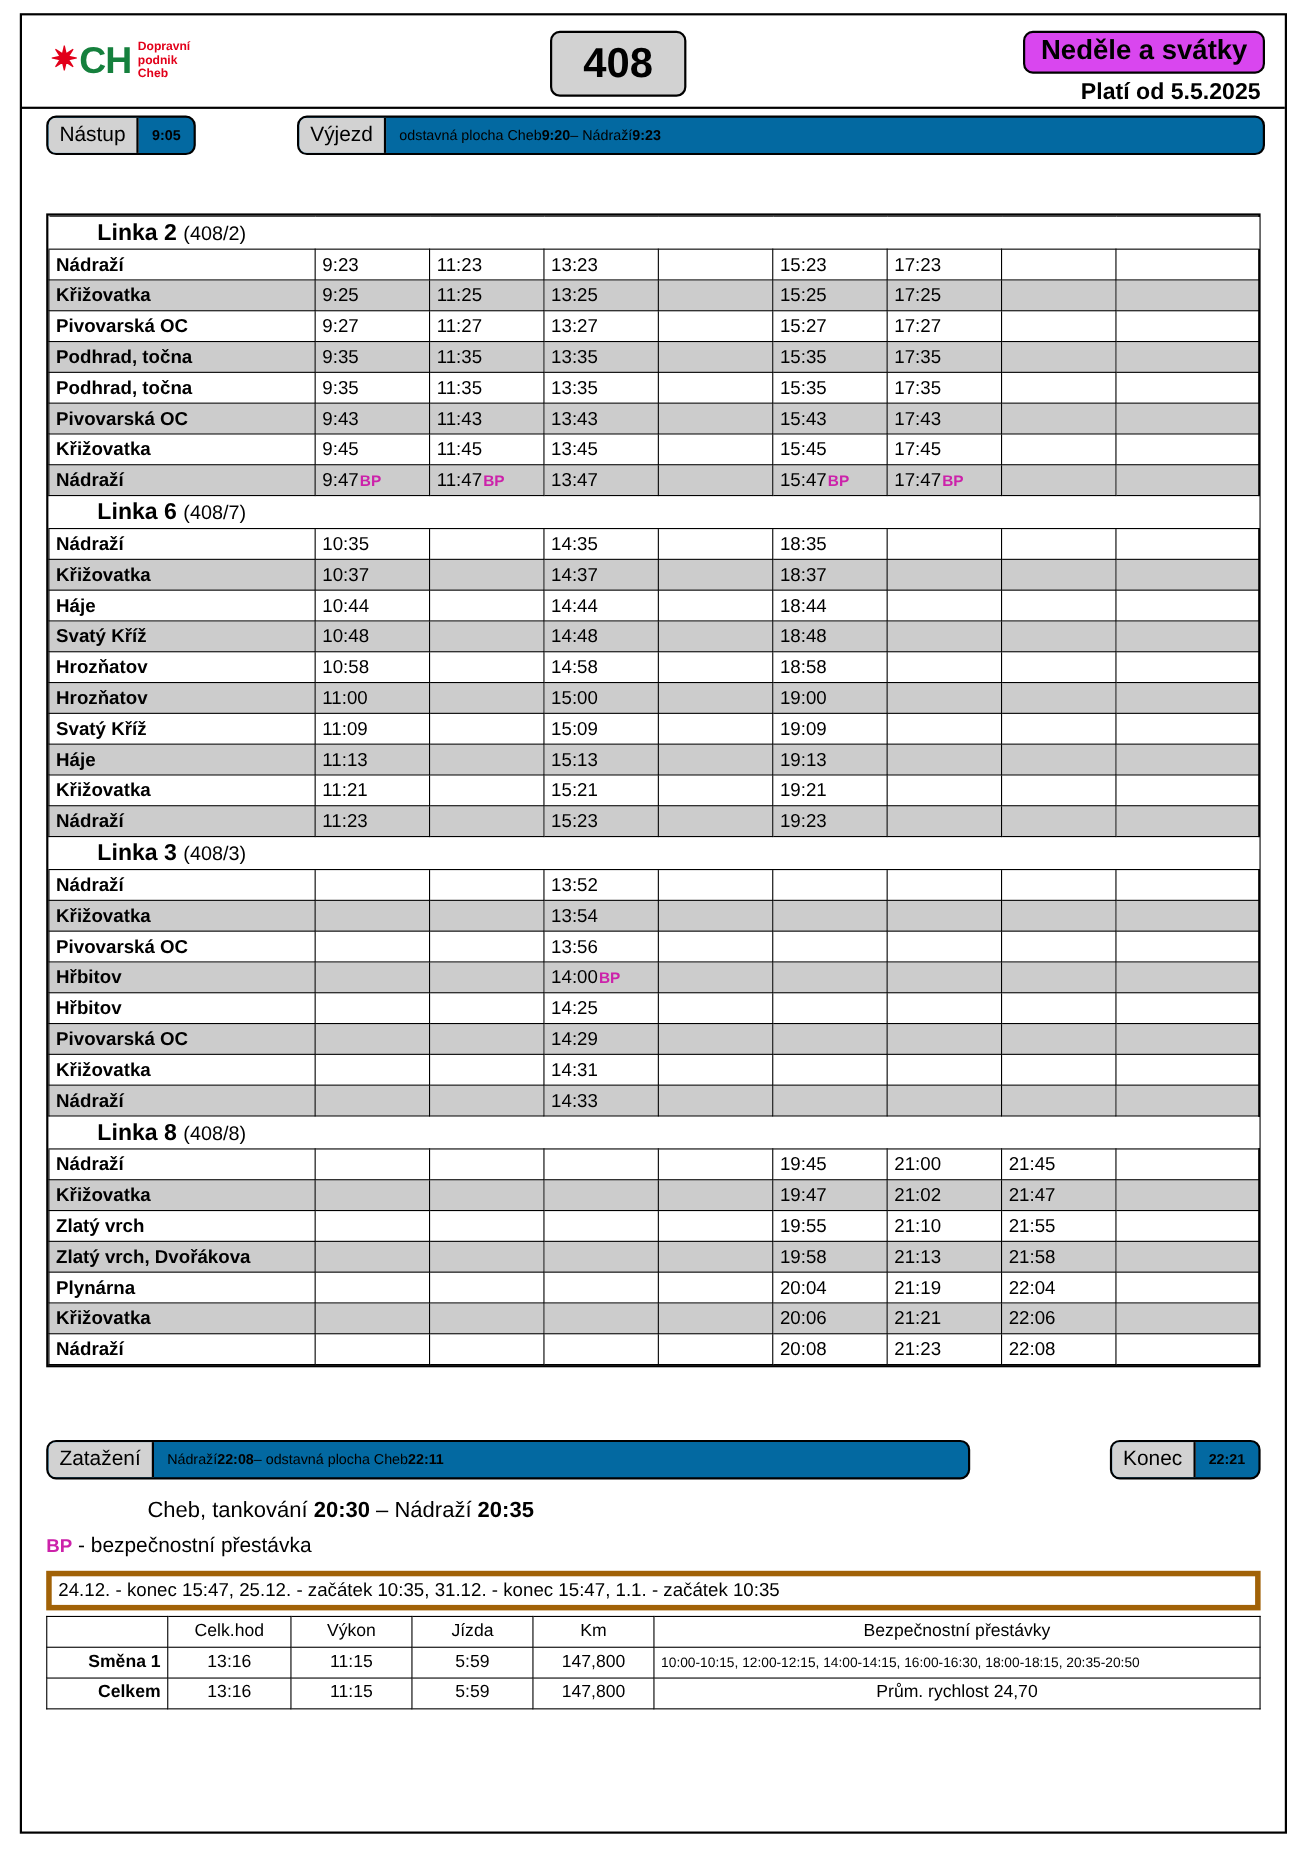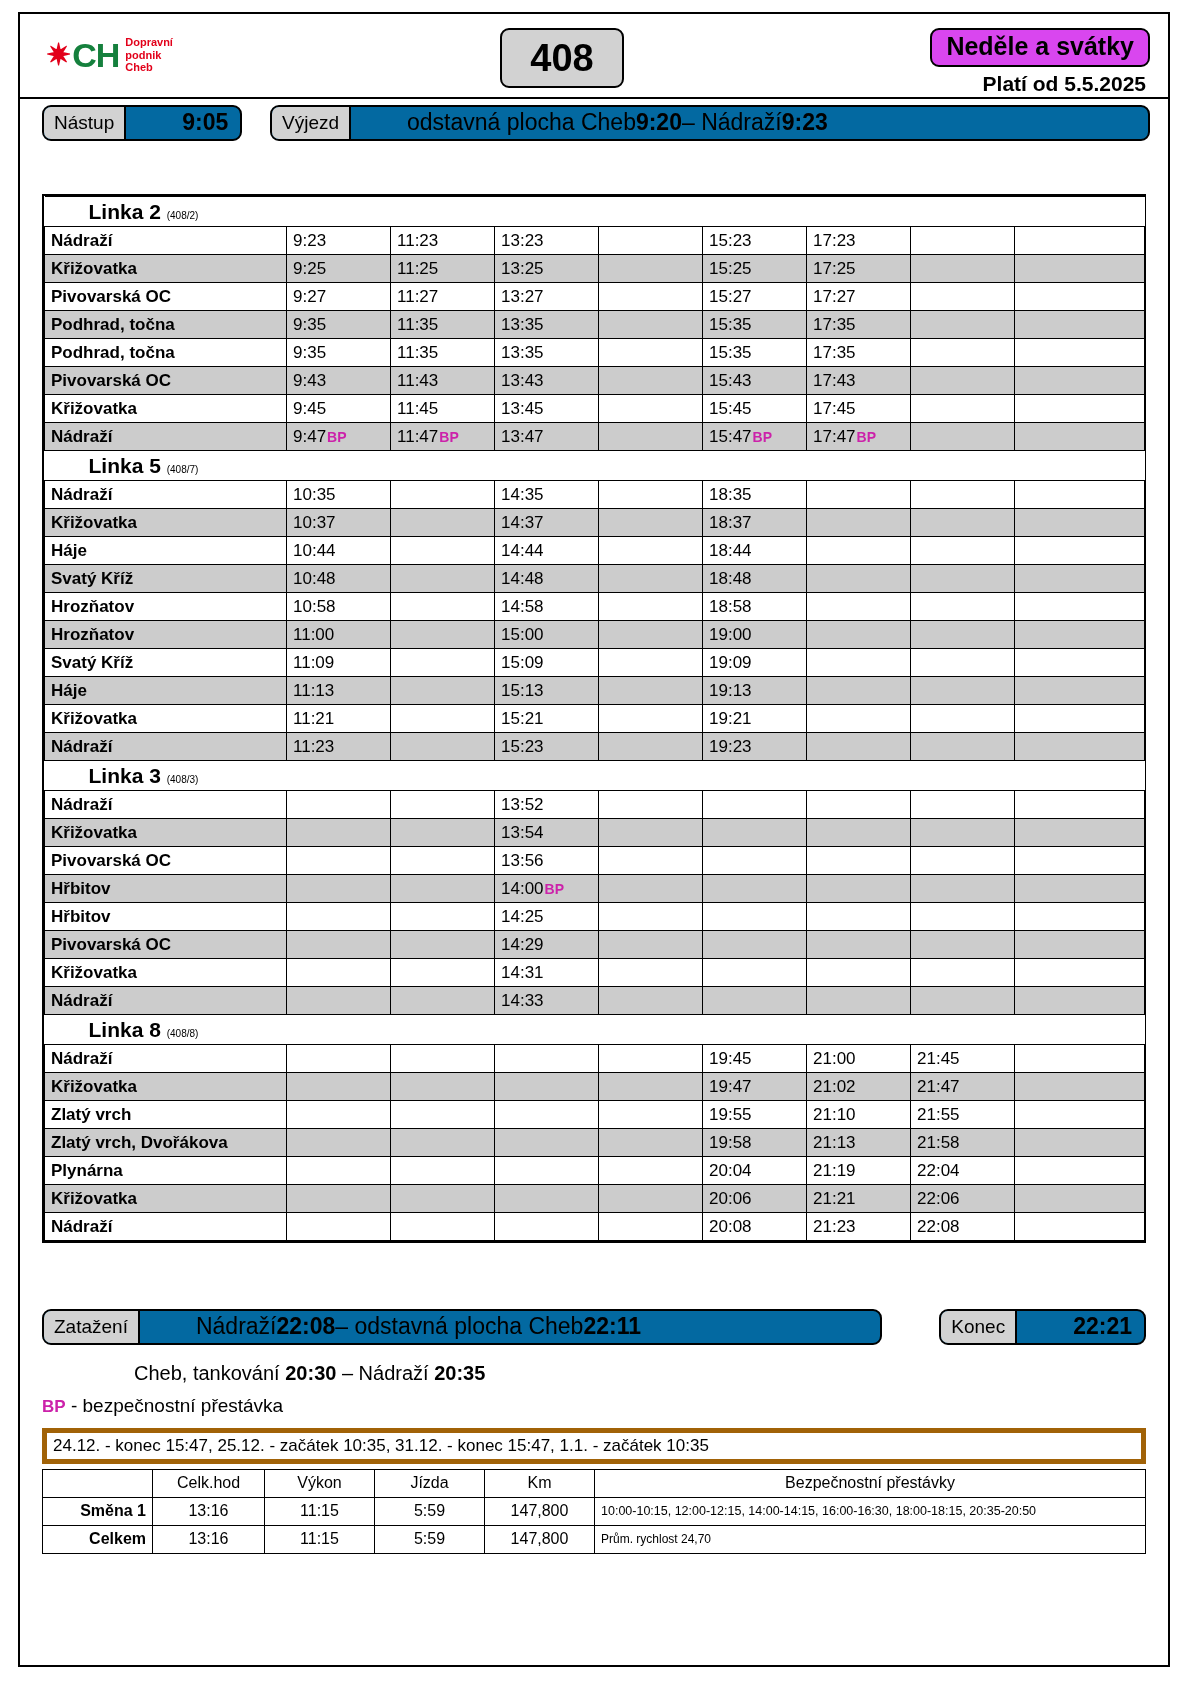--- a/index.html
+++ b/index.html
@@ -115,26 +115,25 @@
   }
   .boxline .lbl {
     background: #d2d2d2;
     border-right: 2px solid #000;
     font-size: 19px;
     padding: 4px 10px 5px 10px;
     display: flex;
     align-items: center;
   }
   .boxline .val {
-    font-size: 23px;
+    font-size: 13px;
     padding: 4px 12px 5px 12px;
     display: flex;
     align-items: center;
     font-weight: bold;
-    margin-left: 44px;
   }
   .boxline .val.norm { font-weight: normal; }
   .boxline .val b { font-weight: bold; }
 
   #nastup-box { left: 22px; top: 6px; height: 36px; }
   #vyjezd-box { left: 250px; top: 6px; height: 36px; right: 18px; }
 
   
   .tablewrap {
     position: absolute;
@@ -167,21 +166,21 @@
   tr.linehdr td {
     border-left: 0;
     border-right: 0;
     background: #fff !important;
     height: 30px;
     font-size: 21px;
     font-weight: bold;
     padding-left: 44px;
   }
   tr.linehdr td span.code {
-    font-size: 10px;
+    font-size: 18px;
     font-weight: normal;
   }
   .bp {
     color: #cc22aa;
     font-weight: bold;
     font-size: 14px;
     margin-left: 1px;
   }
 
   
@@ -226,21 +225,21 @@
   table.summary td {
     border: 1px solid #000;
     font-size: 16px;
     height: 28px;
     padding: 0 6px;
     text-align: center;
     box-sizing: border-box;
   }
   table.summary td.nm { font-weight: bold; text-align: right; }
   table.summary td.brkval { font-size: 12.5px; text-align: left; padding-left: 6px; }
-  table.summary td.speed { text-align: left; font-size: 12px; }
+  table.summary td.speed { text-align: center; font-size: 16px; }
 </style>
 </head>
 <body>
 
 <div class="page">
 
   <div class="header">
     <div class="logo">
       <span class="logo-star">✷</span>
       <span class="logo-ch">CH</span>
@@ -372,21 +371,21 @@
             <td class="t">9:47<span class="bp">BP</span></td>
             <td class="t">11:47<span class="bp">BP</span></td>
             <td class="t">13:47</td>
             <td class="t"></td>
             <td class="t">15:47<span class="bp">BP</span></td>
             <td class="t">17:47<span class="bp">BP</span></td>
             <td class="t"></td>
             <td class="t"></td>
           </tr>
           <tr class="linehdr">
-            <td colspan="9"><span>Linka 5 </span><span class="code">(408/7)</span></td>
+            <td colspan="9"><span>Linka 6 </span><span class="code">(408/7)</span></td>
           </tr>
           <tr>
             <td class="stop">Nádraží</td>
             <td class="t">10:35</td>
             <td class="t"></td>
             <td class="t">14:35</td>
             <td class="t"></td>
             <td class="t">18:35</td>
             <td class="t"></td>
             <td class="t"></td>

